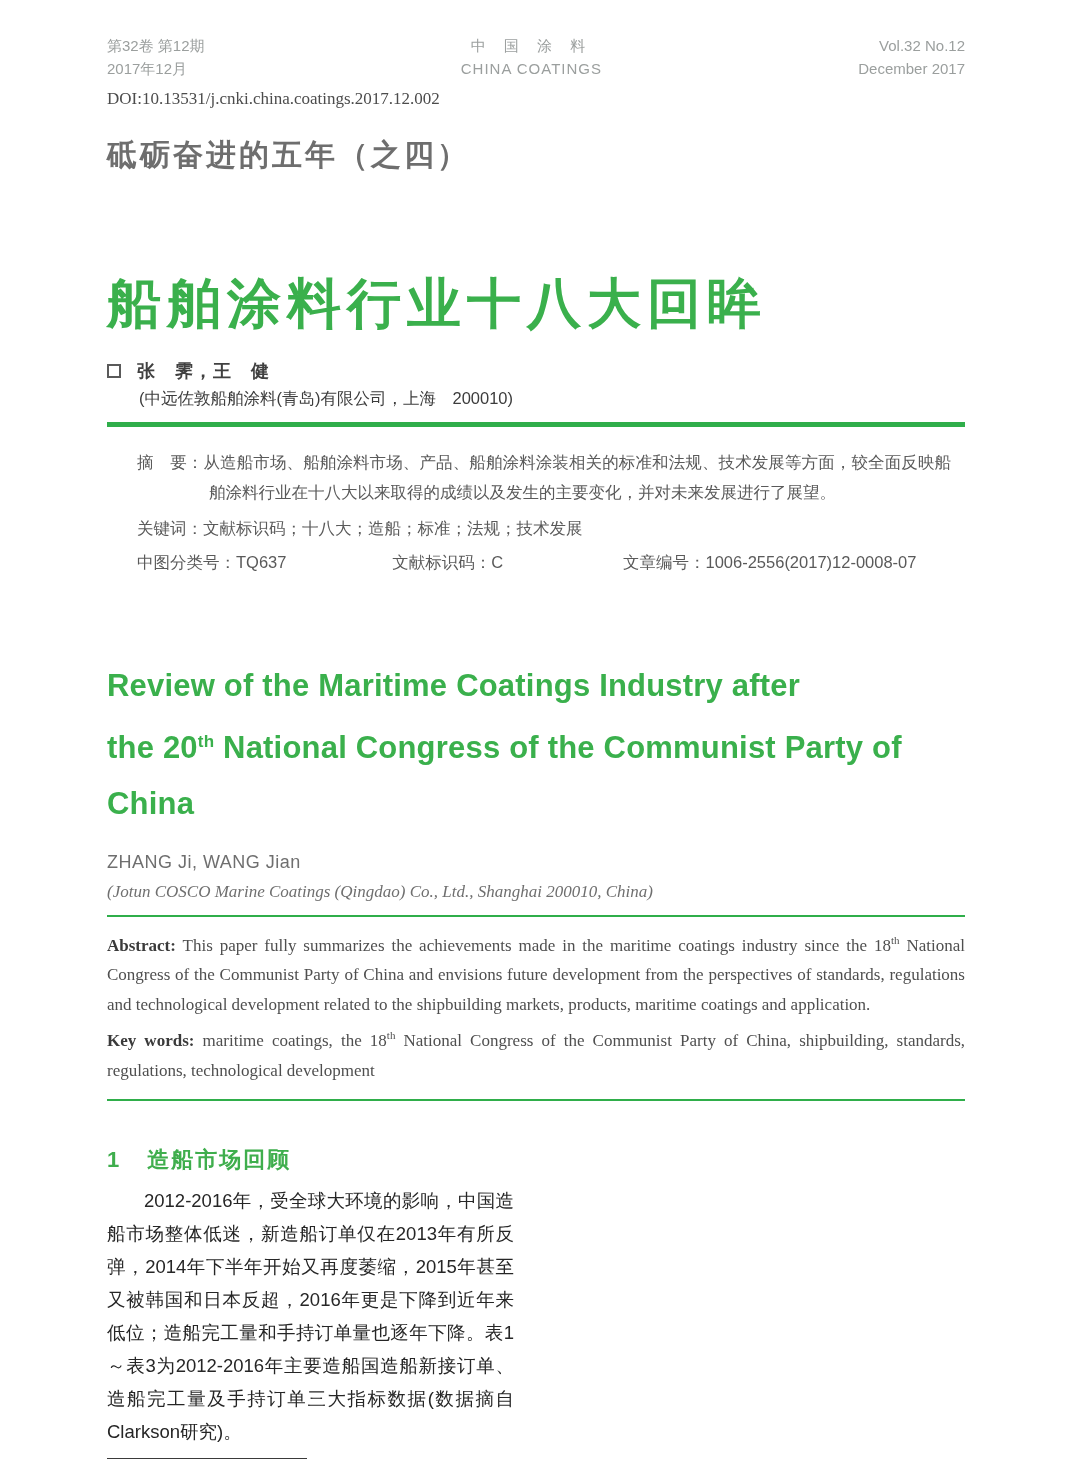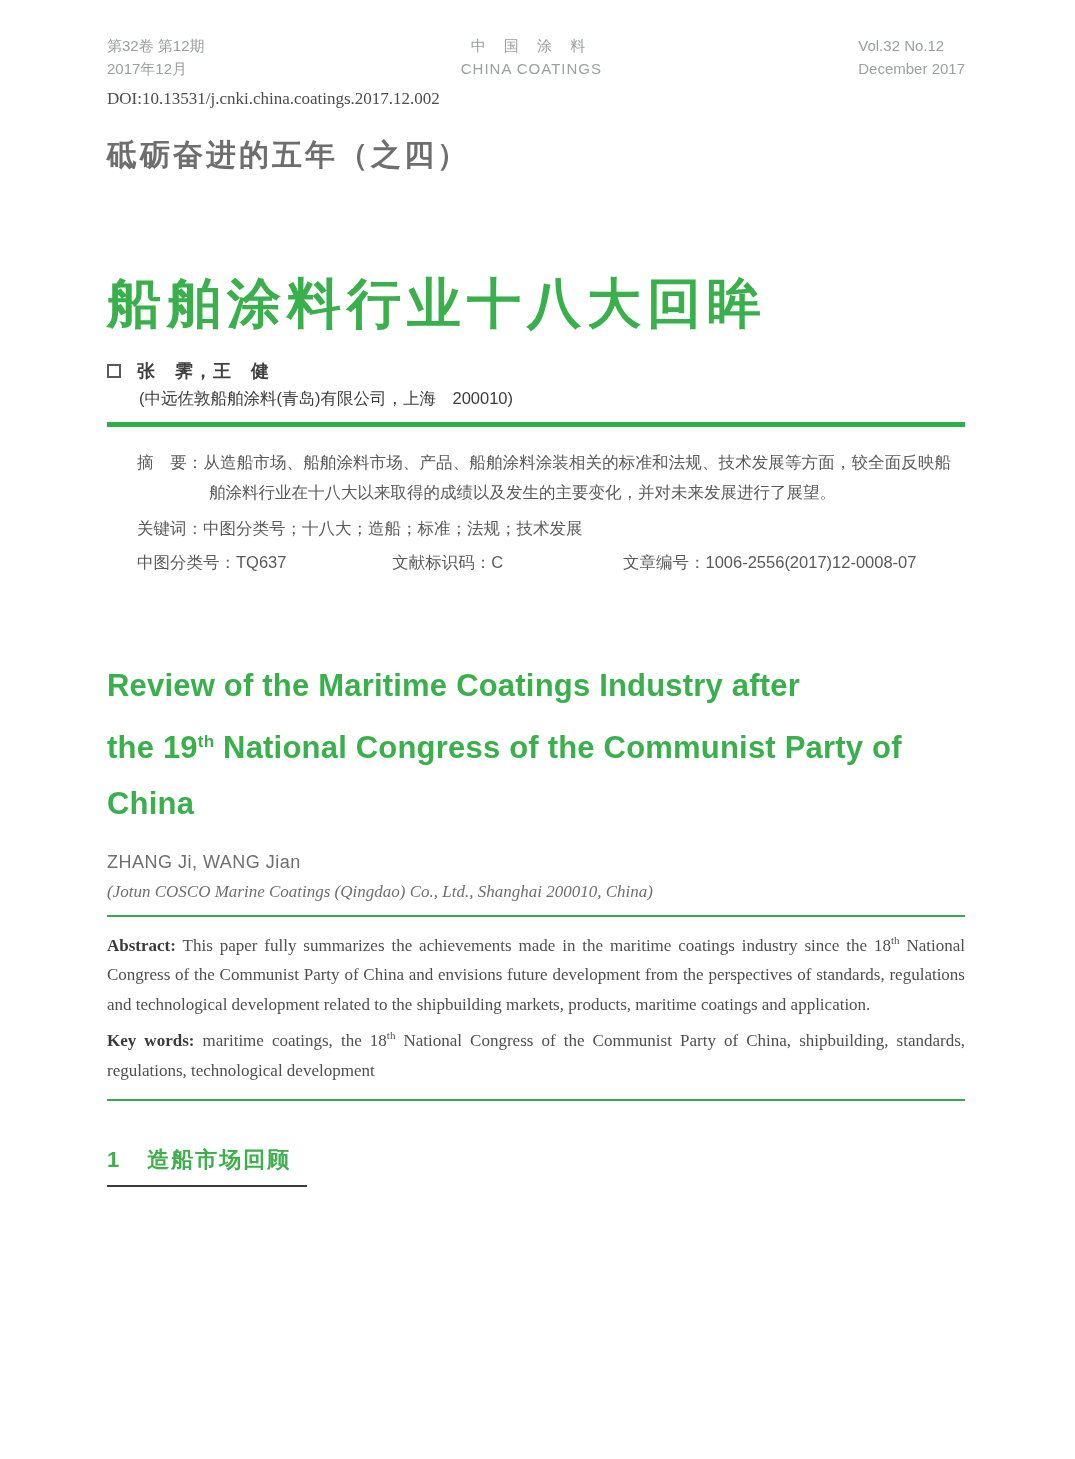--- a/index.html
+++ b/index.html
@@ -9,21 +9,21 @@
     position:relative; width:1075px; height:1459px; margin:0 auto;
     background:#ffffff; overflow:hidden; padding:34px 110px 0 107px;
   }
 
   
   .journal-header { display:flex; justify-content:space-between; color:#9b9f9e; font-size:15px; line-height:1.55; }
   .jh-left { text-align:left; }
   .jh-center { text-align:center; }
   .jh-center .journal-cn { letter-spacing:7px; }
   .jh-center .journal-en { letter-spacing:1px; }
-  .jh-right { }
+  .jh-right { text-align:right; }
   .doi-line { margin-top:8px; font-family:"Liberation Serif","DejaVu Serif",serif; font-size:17px; color:#4c4c4c; }
 
   
   .series-banner { margin-top:26px; font-size:30px; font-weight:800; letter-spacing:3px; color:#6e6e6e; }
 
   
   .cn-title { margin-top:92px; font-size:54px; font-weight:800; letter-spacing:6px; color:#3ab04c; }
   .authors-row { margin-top:18px; display:flex; align-items:center; font-size:18px; color:#404040; font-weight:600; letter-spacing:1px; }
   .author-box { display:inline-block; width:14px; height:14px; border:2px solid #5a5a5a; margin-right:16px; }
   .affiliation-cn { margin-top:5px; padding-left:32px; font-size:16.5px; color:#3c3c3c; }
@@ -82,45 +82,48 @@
   <h1 class="cn-title">船舶涂料行业十八大回眸</h1>
   <div class="authors-row">
     <span class="author-box"></span>
     <span>张　霁，王　健</span>
   </div>
   <div class="affiliation-cn">(中远佐敦船舶涂料(青岛)有限公司，上海　200010)</div>
   <div class="rule-green-thick"></div>
 
   <div class="abstract-cn-wrap">
     <p class="abstract-cn"><span>摘　要：</span><span>从造船市场、船舶涂料市场、产品、船舶涂料涂装相关的标准和法规、技术发展等方面，较全面反映船舶涂料行业在十八大以来取得的成绩以及发生的主要变化，并对未来发展进行了展望。</span></p>
-    <p class="keywords-cn"><span>关键词：</span><span>中图分类号；十八大；造船；标准；法规；技术发展</span></p>
+    <p class="keywords-cn"><span>关键词：</span><span>文献标识码；十八大；造船；标准；法规；技术发展</span></p>
     <div class="class-row">
       <span><span>中图分类号：</span><span>TQ637</span></span>
       <span><span>文献标识码：</span><span>C</span></span>
       <span><span>文章编号：</span><span>1006-2556(2017)12-0008-07</span></span>
     </div>
   </div>
 
   <h2 class="en-title">
     <span>Review of the Maritime Coatings Industry after</span><br>
-    <span><span>the 19</span><sup>th</sup><span> National Congress of the Communist Party of China</span></span>
+    <span><span>the 20</span><sup>th</sup><span> National Congress of the Communist Party of China</span></span>
   </h2>
   <div class="en-authors">ZHANG Ji, WANG Jian</div>
   <div class="en-affiliation">(Jotun COSCO Marine Coatings (Qingdao) Co., Ltd., Shanghai 200010, China)</div>
   <div class="rule-green-thin"></div>
 
   <div class="en-abstract">
     <p><b>Abstract:</b><span> This paper fully summarizes the achievements made in the maritime coatings industry since the 18</span><sup>th</sup><span> National Congress of the Communist Party of China and envisions future development from the perspectives of standards, regulations and technological development related to the shipbuilding markets, products, maritime coatings and application.</span></p>
     <p><b>Key words:</b><span> maritime coatings, the 18</span><sup>th</sup><span> National Congress of the Communist Party of China, shipbuilding, standards, regulations, technological development</span></p>
   </div>
   <div class="rule-green-thin"></div>
 
   <div class="columns">
     <div class="col">
       <h3 class="sec-heading"><span class="sec-num">1</span><span>造船市场回顾</span></h3>
+      <div class="sec-body">
+        <p>2012-2016年，受全球大环境的影响，中国造船市场整体低迷，新造船订单仅在2013年有所反弹，2014年下半年开始又再度萎缩，2015年甚至又被韩国和日本反超，2016年更是下降到近年来低位；造船完工量和手持订单量也逐年下降。表1～表3为2012-2016年主要造船国造船新接订单、造船完工量及手持订单三大指标数据(数据摘自Clarkson研究)。</p>
+      </div>
     </div>
   </div>
 
   <div class="footnote">
     <div class="footnote-rule"></div>
 
   </div>
 
 </div>
 

